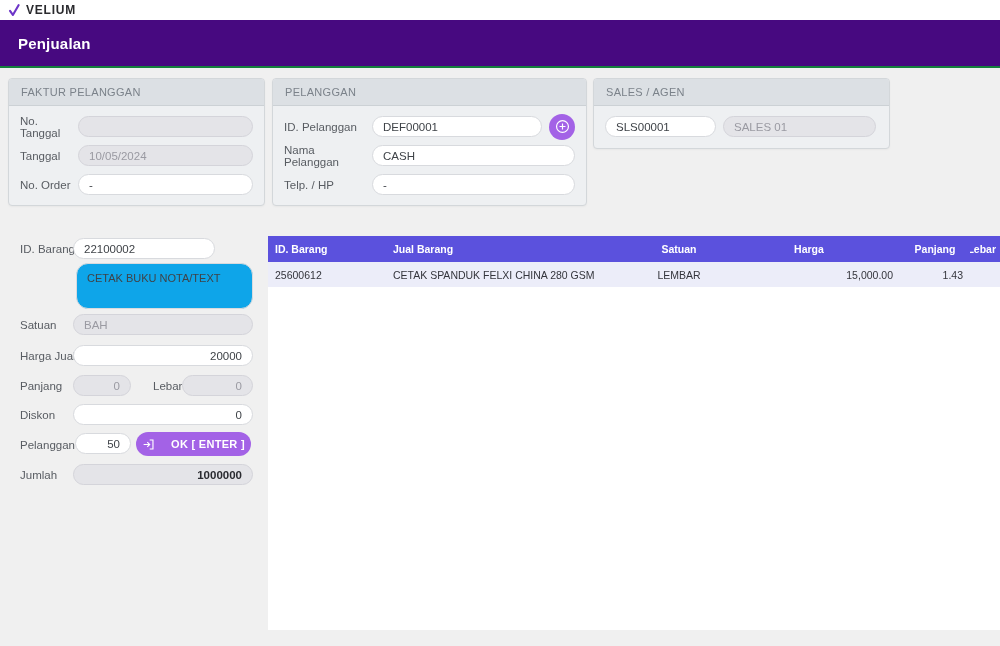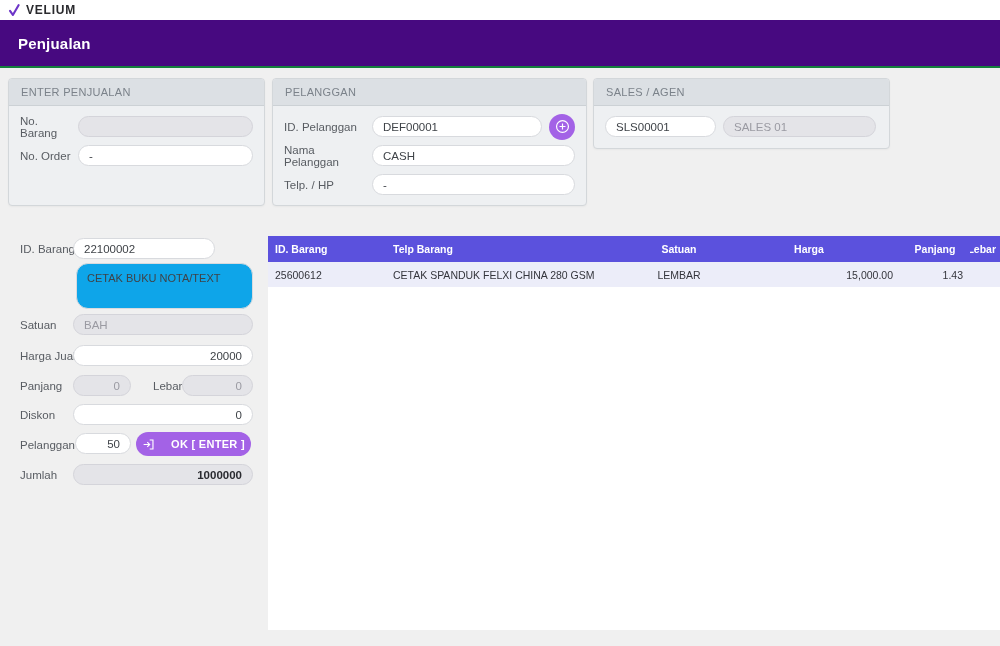--- a/index.html
+++ b/index.html
@@ -119,25 +119,29 @@
     </span>
     <span class="brand-name">VELIUM</span>
   </div>
 </div>
 
 <div class="titlebar">
   <span class="page-title">Penjualan</span>
 </div>
 
 <div class="panel panel-faktur">
-  <div class="panel-header">ENTER PENJUALAN</div>
+  <div class="panel-header">FAKTUR PELANGGAN</div>
   <div class="panel-body">
     <div class="field-row">
-      <span class="field-label">No. Barang</span>
+      <span class="field-label">No. Tanggal</span>
       <input class="inp flex1 disabled" readonly="" value="" style="">
+    </div>
+    <div class="field-row">
+      <span class="field-label">Tanggal</span>
+      <input class="inp flex1 disabled" readonly="" value="10/05/2024" style="">
     </div>
     <div class="field-row">
       <span class="field-label">No. Order</span>
       <input class="inp flex1" value="-" style="">
     </div>
   </div>
 </div>
 
 <div class="panel panel-pelanggan">
   <div class="panel-header">PELANGGAN</div>
@@ -205,21 +209,21 @@
   </span>
   <span>OK [ ENTER ]</span>
 </button>
 
 <span class="form-label" style="left:20px; top:469px;">Jumlah</span>
 <input class="inp abs-inp disabled num bold" readonly="" style="left: 73px; top: 464px; width: 180px;" value="1000000">
 
 <div class="table-area">
   <div class="tbl-row tbl-head">
     <div class="tbl-cell c0">ID. Barang</div>
-    <div class="tbl-cell c1">Telp Barang</div>
+    <div class="tbl-cell c1">Jual Barang</div>
     <div class="tbl-cell c2">Satuan</div>
     <div class="tbl-cell c3">Harga</div>
     <div class="tbl-cell c4">Panjang</div>
     <div class="tbl-cell c5">Lebar</div>
   </div>
   <div class="tbl-row tbl-data">
     <div class="tbl-cell c0">25600612</div>
     <div class="tbl-cell c1">CETAK SPANDUK FELXI CHINA 280 GSM</div>
     <div class="tbl-cell c2">LEMBAR</div>
     <div class="tbl-cell c3">15,000.00</div>

